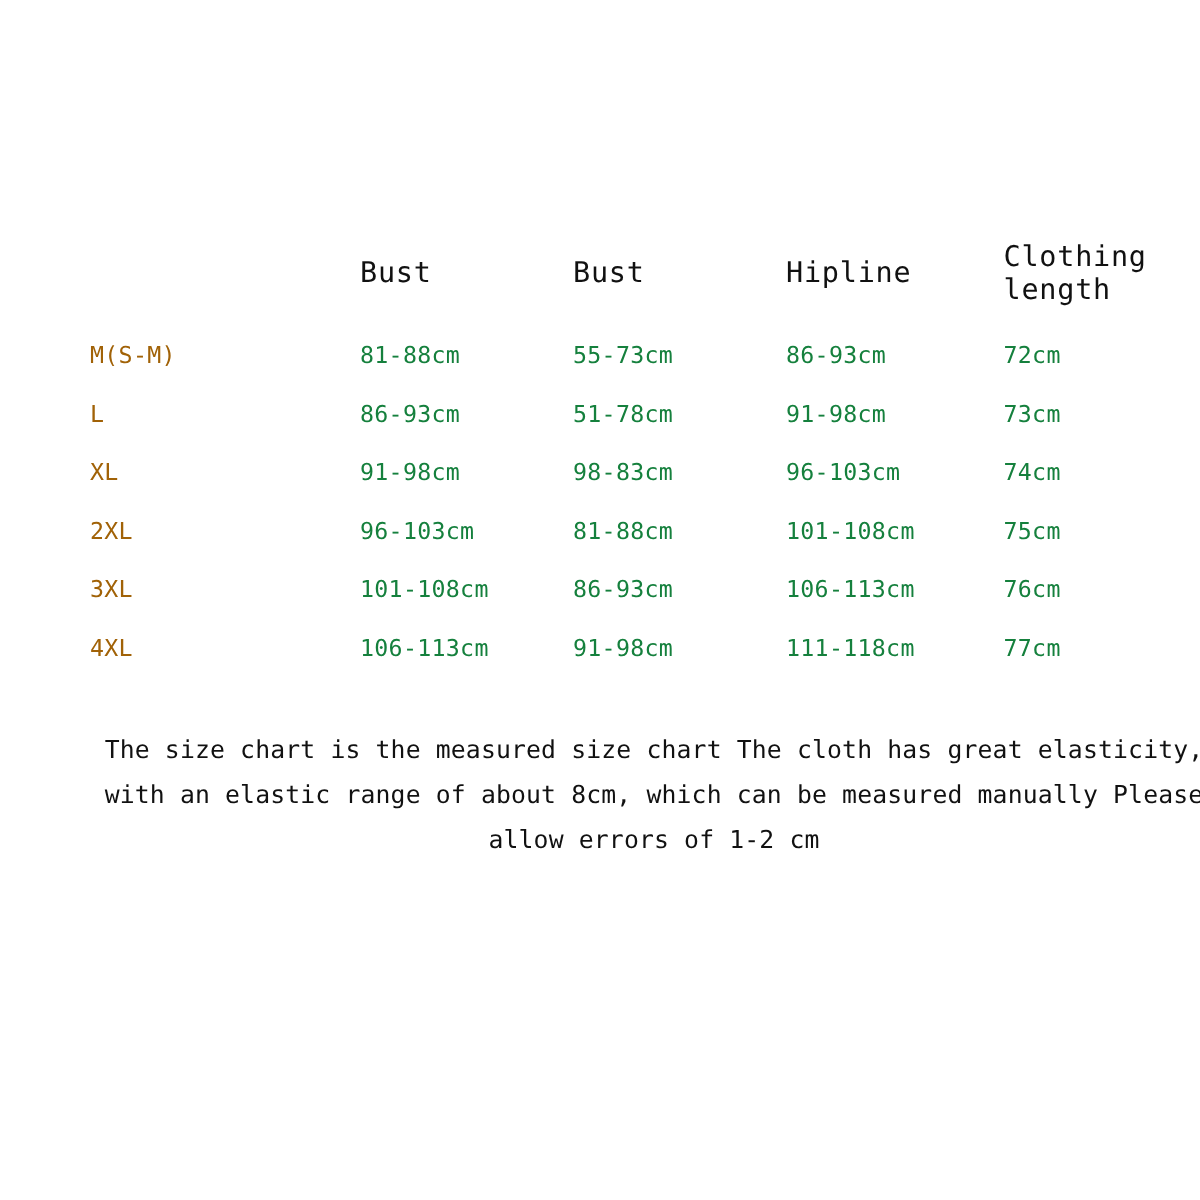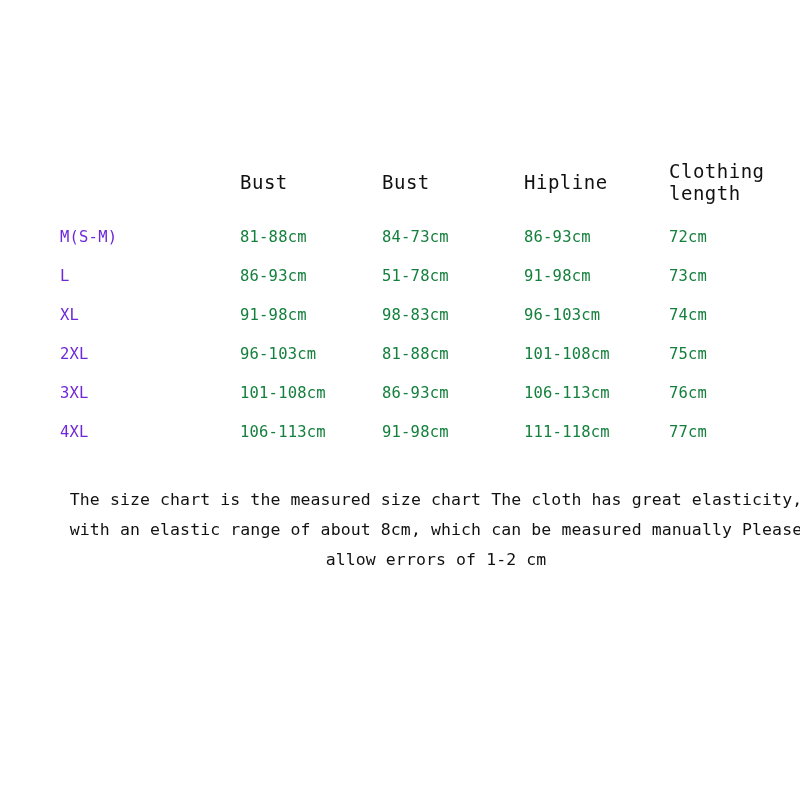--- a/index.html
+++ b/index.html
@@ -45,21 +45,21 @@
   }
   .size-table th.h-size { padding-left: 0; }
   .size-table td {
     font-size: 15.5px;
     padding: 10px 0 11px 0;
     color: #15803d;
     letter-spacing: 0.2px;
     white-space: nowrap;
   }
   .size-table td.col-size {
-    color: #6d28d9;
+    color: #a16207;
   }
   .note {
     position: absolute;
     left: 30px;
     top: 485px;
     width: 748px;
     font-size: 16.5px;
     line-height: 30px;
     color: #111;
     letter-spacing: 0.1px;
@@ -85,21 +85,21 @@
         <th>Bust</th>
         <th>Bust</th>
         <th>Hipline</th>
         <th>Clothing length</th>
       </tr>
     </thead>
     <tbody>
       <tr>
         <td class="col-size">M(S-M)</td>
         <td>81-88cm</td>
-        <td>84-73cm</td>
+        <td>55-73cm</td>
         <td>86-93cm</td>
         <td>72cm</td>
       </tr>
       <tr>
         <td class="col-size">L</td>
         <td>86-93cm</td>
         <td>51-78cm</td>
         <td>91-98cm</td>
         <td>73cm</td>
       </tr>

